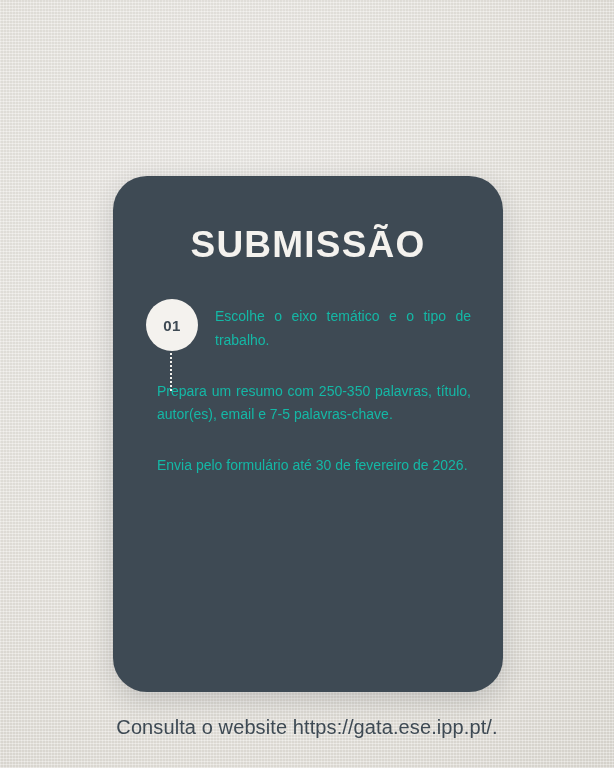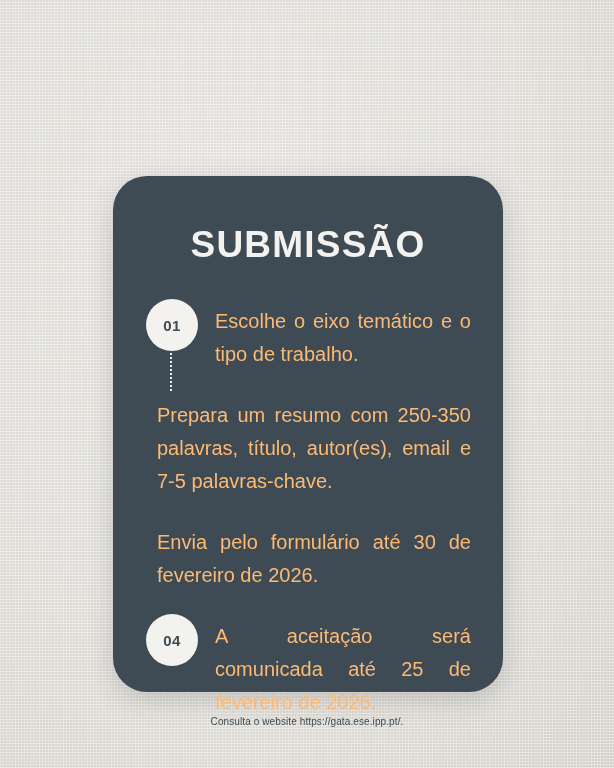--- a/index.html
+++ b/index.html
@@ -99,37 +99,37 @@
     width: 2px;
     border-left: 2px dotted #f4f2ee;
     z-index: 1;
   }
   .conn-1 { height: 38px; }
   .conn-2 { height: 38px; }
   .conn-3 { height: 40px; }
 
   .step-text {
     flex: 1;
-    color: #fdba74;
-    font-size: 20px;
+    color: #14b8a6;
+    font-size: 14px;
     line-height: 1.65;
     text-align: justify;
     padding-left: 14px;
     padding-top: 6px;
     padding-right: 2px;
   }
 
   .footer {
     position: absolute;
     left: 0;
     right: 0;
     top: 716px;
     text-align: center;
     color: #3e4a54;
-    font-size: 10px;
+    font-size: 20px;
     letter-spacing: 0.1px;
   }
 </style>
 </head>
 <body>
 
 <div class="poster">
 
   <div class="card">
 
@@ -148,25 +148,19 @@
       </div>
 
       <div class="step">
         <div class="step-text">Prepara um resumo com 250-350 palavras, título, autor(es), email e 7-5 palavras-chave.</div>
       </div>
 
       <div class="step">
         <div class="step-text">Envia pelo formulário até 30 de fevereiro de 2026.</div>
       </div>
 
-      <div class="step">
-        <div class="badge-wrap">
-          <div class="badge">04</div>
-        </div>
-        <div class="step-text">A aceitação será comunicada até 25 de fevereiro de 2026.</div>
-      </div>
 
     </div>
   </div>
 
   <div class="footer">Consulta o website https://gata.ese.ipp.pt/.</div>
 
 </div>
 
 </body></html>

